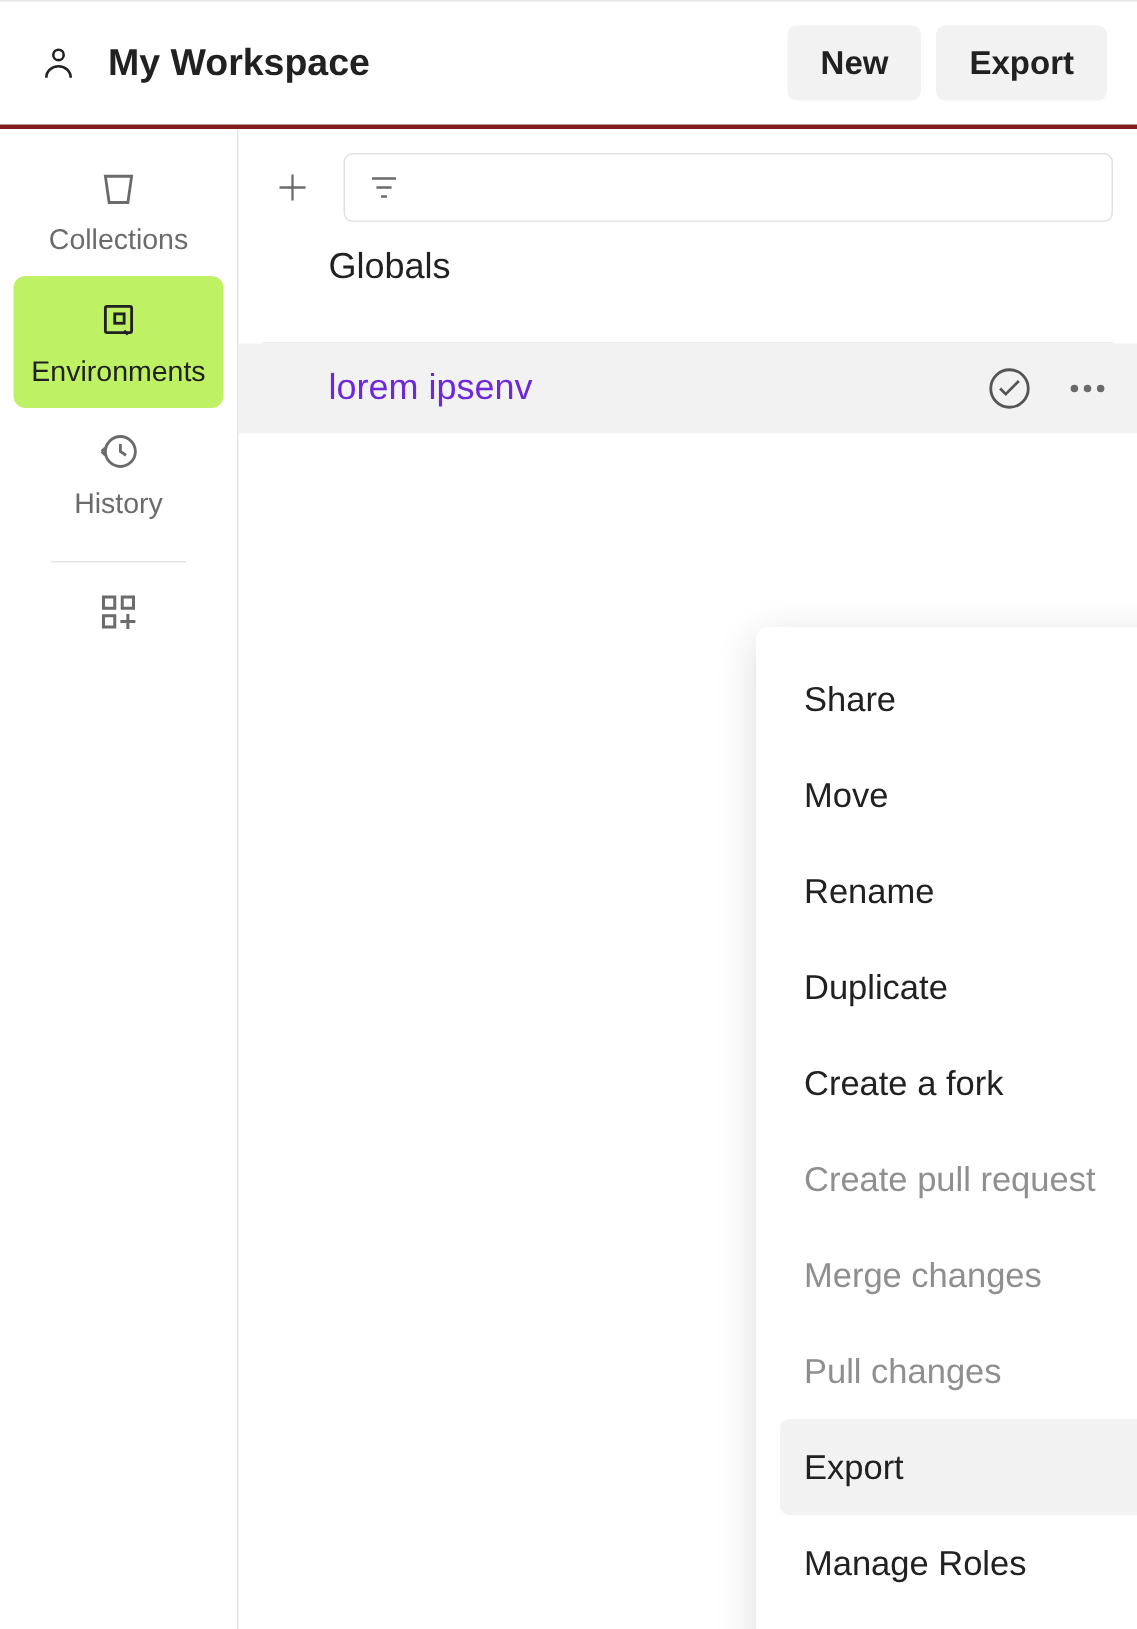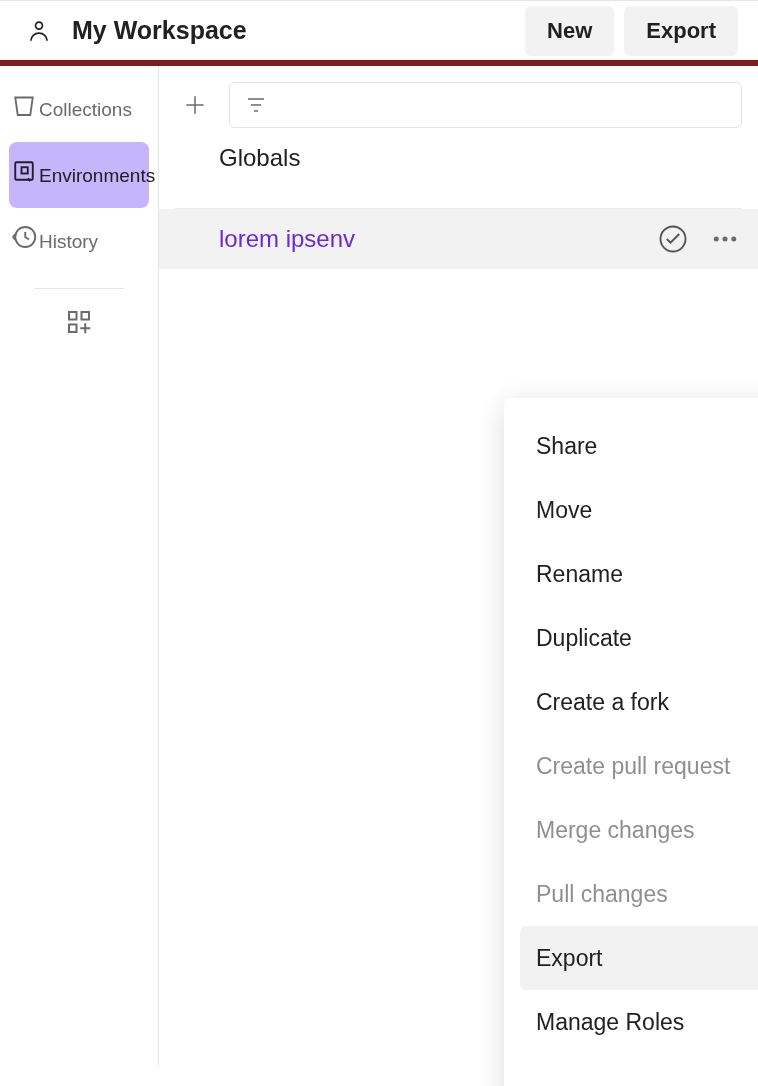--- a/index.html
+++ b/index.html
@@ -6,23 +6,23 @@
   body {
     font-family: -apple-system, BlinkMacSystemFont, "Segoe UI", "Helvetica Neue", Arial, sans-serif;
     width: 758px;
     height: 1086px;
     background: #ffffff;
     color: #212121;
     overflow: hidden;
     position: relative;
   }
   .header {
-    height: 66px;
+    height: 86px;
     border-top: 1px solid #e5e5e5;
-    border-bottom: 6px solid #7f1d1d;
+    border-bottom: 3px solid #7f1d1d;
     display: flex;
     align-items: center;
     padding: 0 20px 0 26px;
   }
   .header .person-icon {
     width: 26px;
     height: 26px;
     margin-right: 20px;
     color: #212121;
   }
@@ -50,27 +50,28 @@
     width: 159px;
     border-right: 1px solid #e5e5e5;
     display: flex;
     flex-direction: column;
     align-items: center;
     padding-top: 10px;
   }
   .sidebar .nav-item {
     width: 140px;
     display: flex;
+    flex-direction: column;
     align-items: center;
     padding: 14px 0 12px 0;
     border-radius: 8px;
     cursor: pointer;
   }
   .sidebar .nav-item.active {
-    background: #c4b5fd;
+    background: #bef264;
   }
   .sidebar .nav-item .icon {
     color: #6b6b6b;
     margin-bottom: 10px;
   }
   .sidebar .nav-item.active .icon { color: #212121; }
   .sidebar .nav-item .label {
     font-size: 19px;
     color: #6b6b6b;
   }

